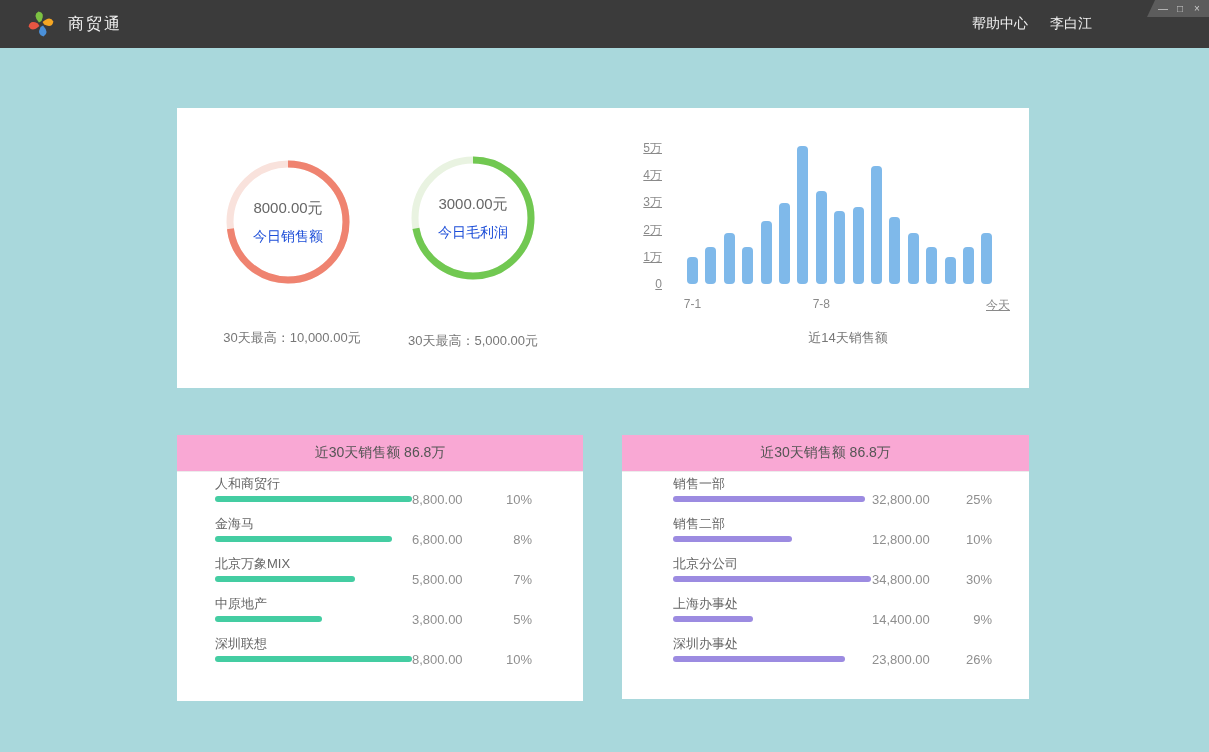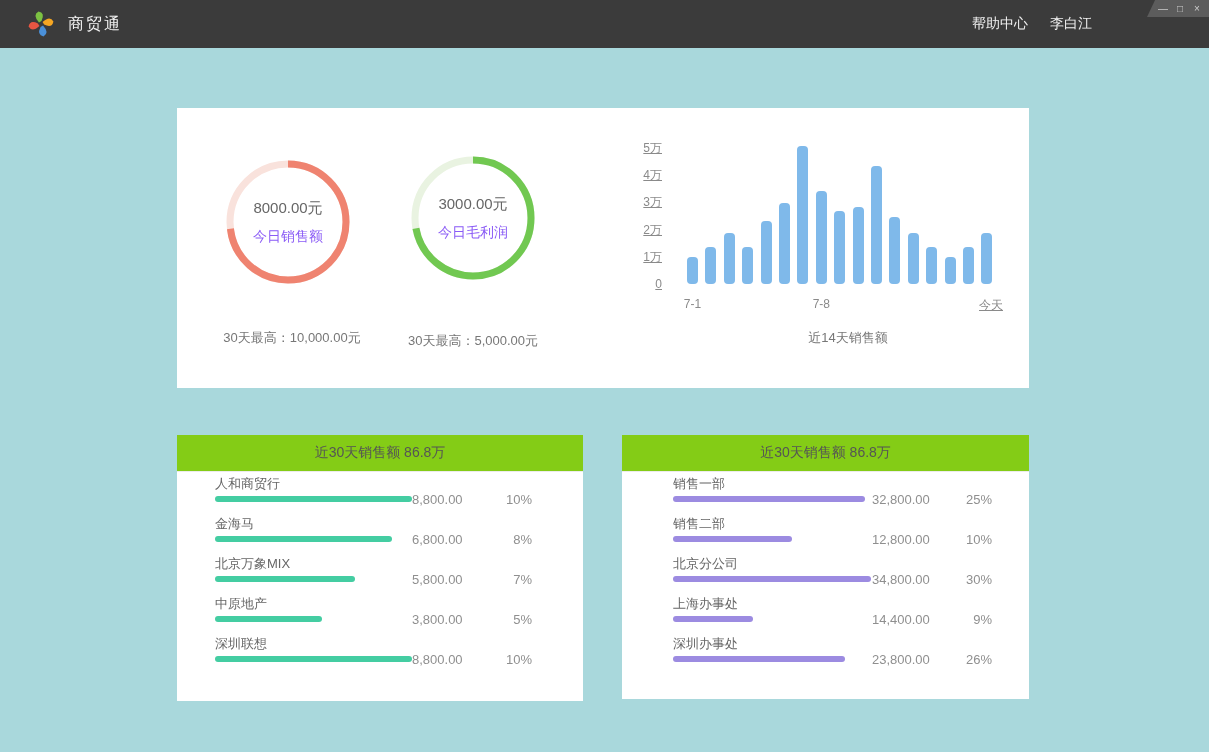--- a/index.html
+++ b/index.html
@@ -28,36 +28,36 @@
   }
   .win-btn { color:#cccccc; font-size:10px; line-height:10px; width:10px; text-align:center; cursor:pointer; }
 
   
   .card { position:absolute; background:#ffffff; }
   .card-top   { left:177px; top:108px; width:852px; height:280px; }
   .card-left  { left:177px; top:435px; width:406px; height:266px; }
   .card-right { left:622px; top:435px; width:407px; height:264px; }
 
   .card-header {
-    height:37px; background:#84cc16; border-bottom:1px solid #ececec;
+    height:37px; background:#f9a8d4; border-bottom:1px solid #ececec;
     display:flex; align-items:center; justify-content:center;
     font-size:14px; color:#555;
   }
 
   
   .donut { position:absolute; width:130px; height:130px; }
   .donut-1 { left:46px; top:49px; }
   .donut-2 { left:231px; top:45px;text-align:center; }
   .donut svg { position:absolute; left:0; top:0; }
   .donut-center {
     position:absolute; inset:0; display:flex; flex-direction:column;
     align-items:center; justify-content:center; gap:10px;
   }
   .donut-value { font-size:15px; color:#666; }
-  .donut-label { font-size:14px; color:#8b5cf6; }
+  .donut-label { font-size:14px; color:#1d4ed8; }
   .donut-caption { position:absolute; font-size:13px; color:#777; white-space:nowrap; transform:translateX(-50%); }
   .caption-1 { left:115px; top:221px; }
   .caption-2 { left:296px; top:224px; }
 
   
   .chart-area { position:absolute; left:510px; top:0; width:322px; height:240px; }
   #bar-plot { position:absolute; left:0; top:0; width:322px; height:176px; }
   .bar { position:absolute; bottom:0; width:11px; border-radius:4px; }
   #y-ticks { position:absolute; left:440px; top:0; width:45px; height:180px; }
   .y-tick { position:absolute; right:0; font-size:12px; color:#8a8a8a; text-align:right;text-decoration:underline; }
@@ -150,21 +150,21 @@
         <div class="bar" style="left: 202.4px; height: 67.13px; background: rgb(127, 185, 234);"></div>
         <div class="bar" style="left: 220.8px; height: 50.69px; background: rgb(127, 185, 234);"></div>
         <div class="bar" style="left: 239.2px; height: 36.99px; background: rgb(127, 185, 234);"></div>
         <div class="bar" style="left: 257.6px; height: 27.4px; background: rgb(127, 185, 234);"></div>
         <div class="bar" style="left: 276px; height: 36.99px; background: rgb(127, 185, 234);"></div>
         <div class="bar" style="left: 294.4px; height: 50.69px; background: rgb(127, 185, 234);"></div>
       </div>
     <div id="x-labels">
         <span class="x-label" style="left: 5.5px;">7-1</span>
         <span class="x-label" style="left: 134.3px;">7-8</span>
-        <span class="x-label" style="left: 304px; text-decoration: underline;">今天</span>
+        <span class="x-label" style="left: 311px; text-decoration: underline;">今天</span>
       </div>
     <div class="chart-caption">近14天销售额</div>
   </div>
 </div>
 
 <div class="card card-left">
   <div class="card-header">近30天销售额 86.8万</div>
   <div class="rows" id="customer-rows">
       <div class="rank-row">
         <div class="rank-label">人和商贸行</div>

